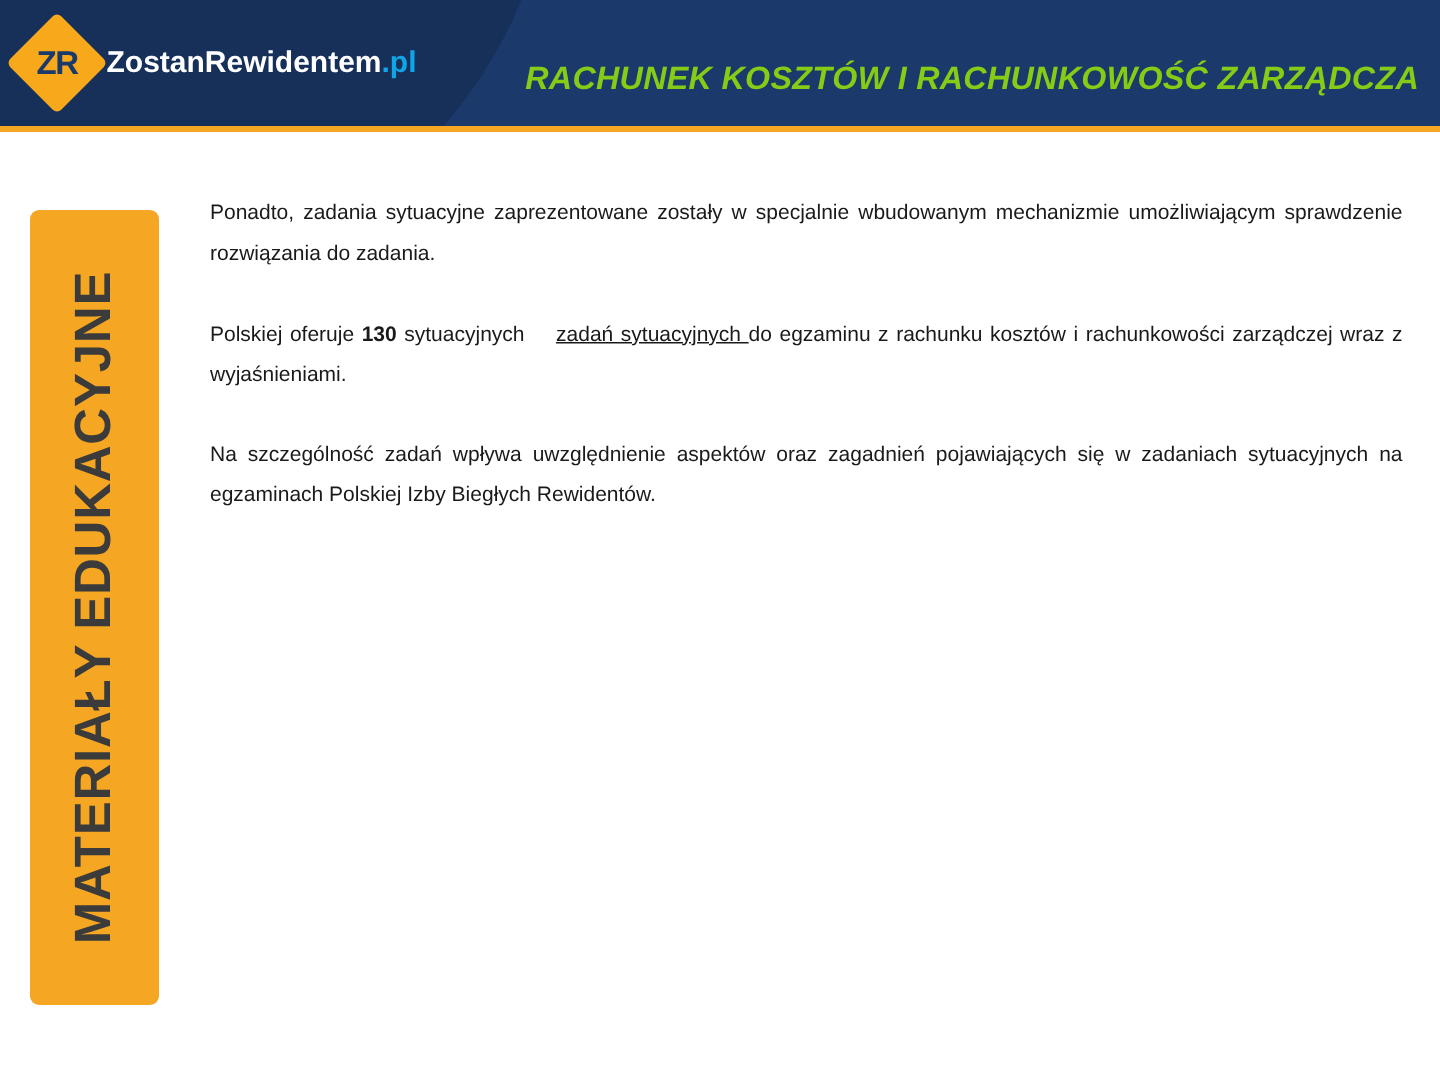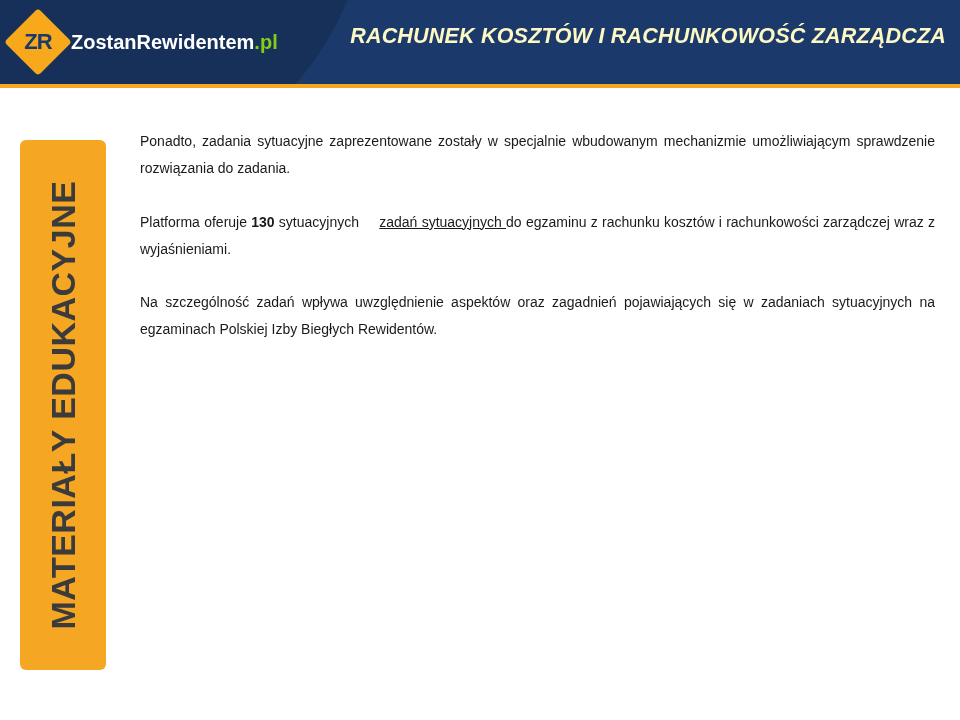--- a/index.html
+++ b/index.html
@@ -78,27 +78,27 @@
     font-weight: bold;
     letter-spacing: -1px;
   }
   .logo-text {
     color: #ffffff;
     font-size: 20px;
     font-weight: bold;
     white-space: nowrap;
   }
   .logo-text .dot-pl {
-    color: #84cc16;
+    color: #0ea5e9;
   }
   .header-title {
     position: absolute;
     right: 14px;
-    top: 24px;
-    color: #fef9c3;
+    top: 40px;
+    color: #84cc16;
     font-size: 21.5px;
     font-weight: bold;
     font-style: italic;
     letter-spacing: 0.2px;
     white-space: nowrap;
   }
 
   
   .side-tab {
     position: absolute;
@@ -171,19 +171,19 @@
   </div>
 
   <div class="side-tab">
     <div class="side-tab-label">MATERIAŁY EDUKACYJNE</div>
   </div>
 
   <div class="content">
 
     <p class="para">Ponadto, zadania sytuacyjne zaprezentowane zostały w specjalnie wbudowanym mechanizmie umożliwiającym sprawdzenie rozwiązania do zadania.</p>
 
-    <p class="para"><span>Platforma oferuje </span><b>130</b><span> sytuacyjnych </span><u>zadań sytuacyjnych </u><span>do egzaminu z rachunku kosztów i rachunkowości zarządczej wraz z wyjaśnieniami.</span></p>
+    <p class="para"><span>Polskiej oferuje </span><b>130</b><span> sytuacyjnych </span><u>zadań sytuacyjnych </u><span>do egzaminu z rachunku kosztów i rachunkowości zarządczej wraz z wyjaśnieniami.</span></p>
 
     <p class="para">Na szczególność zadań wpływa uwzględnienie aspektów oraz zagadnień pojawiających się w zadaniach sytuacyjnych na egzaminach Polskiej Izby Biegłych Rewidentów.</p>
 
   </div>
 
 </div>
 
 </body></html>

